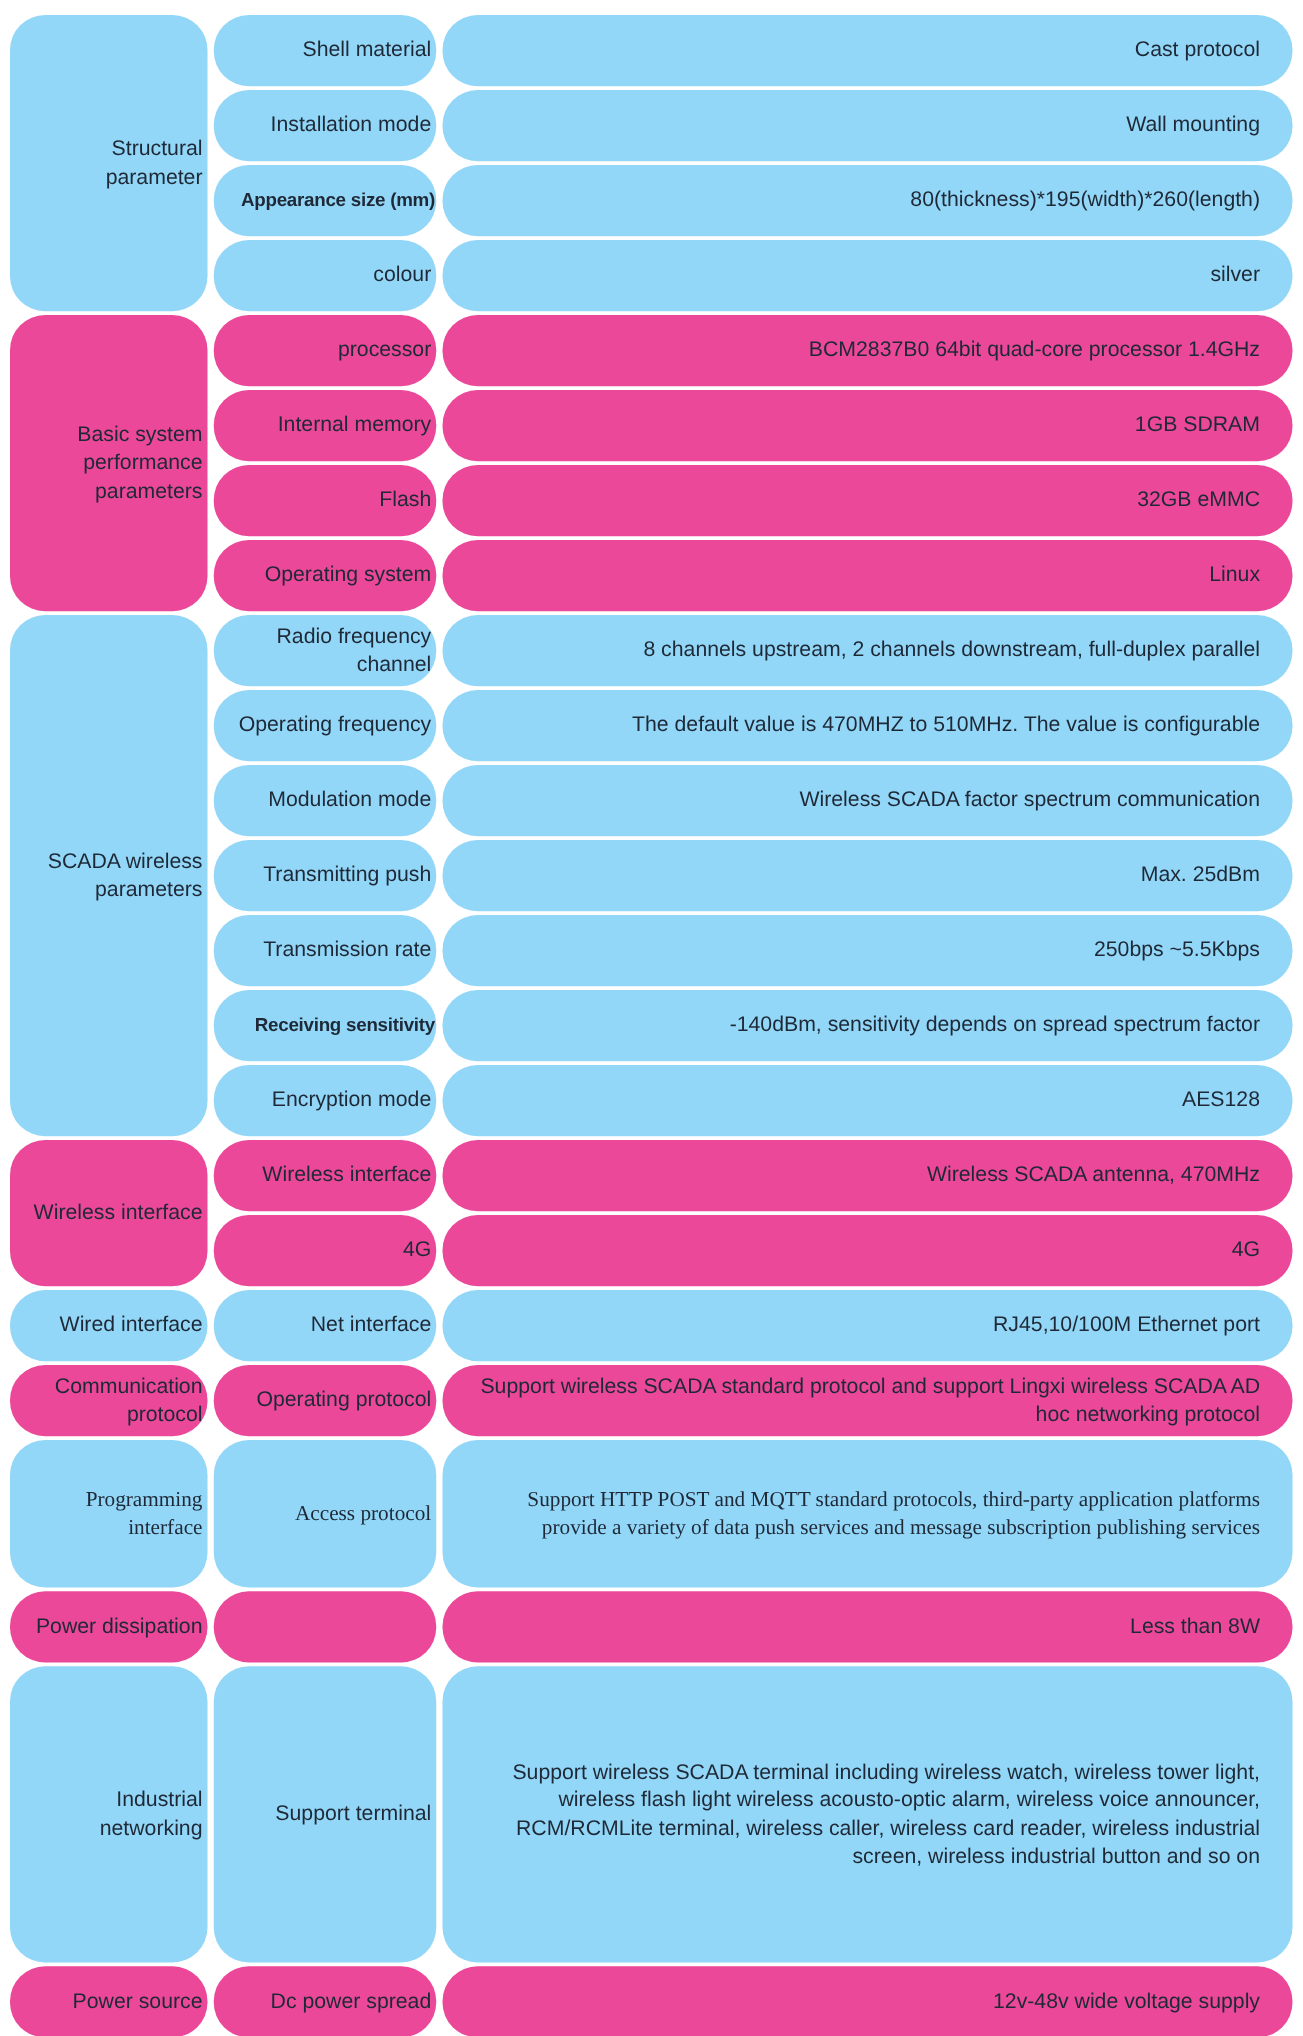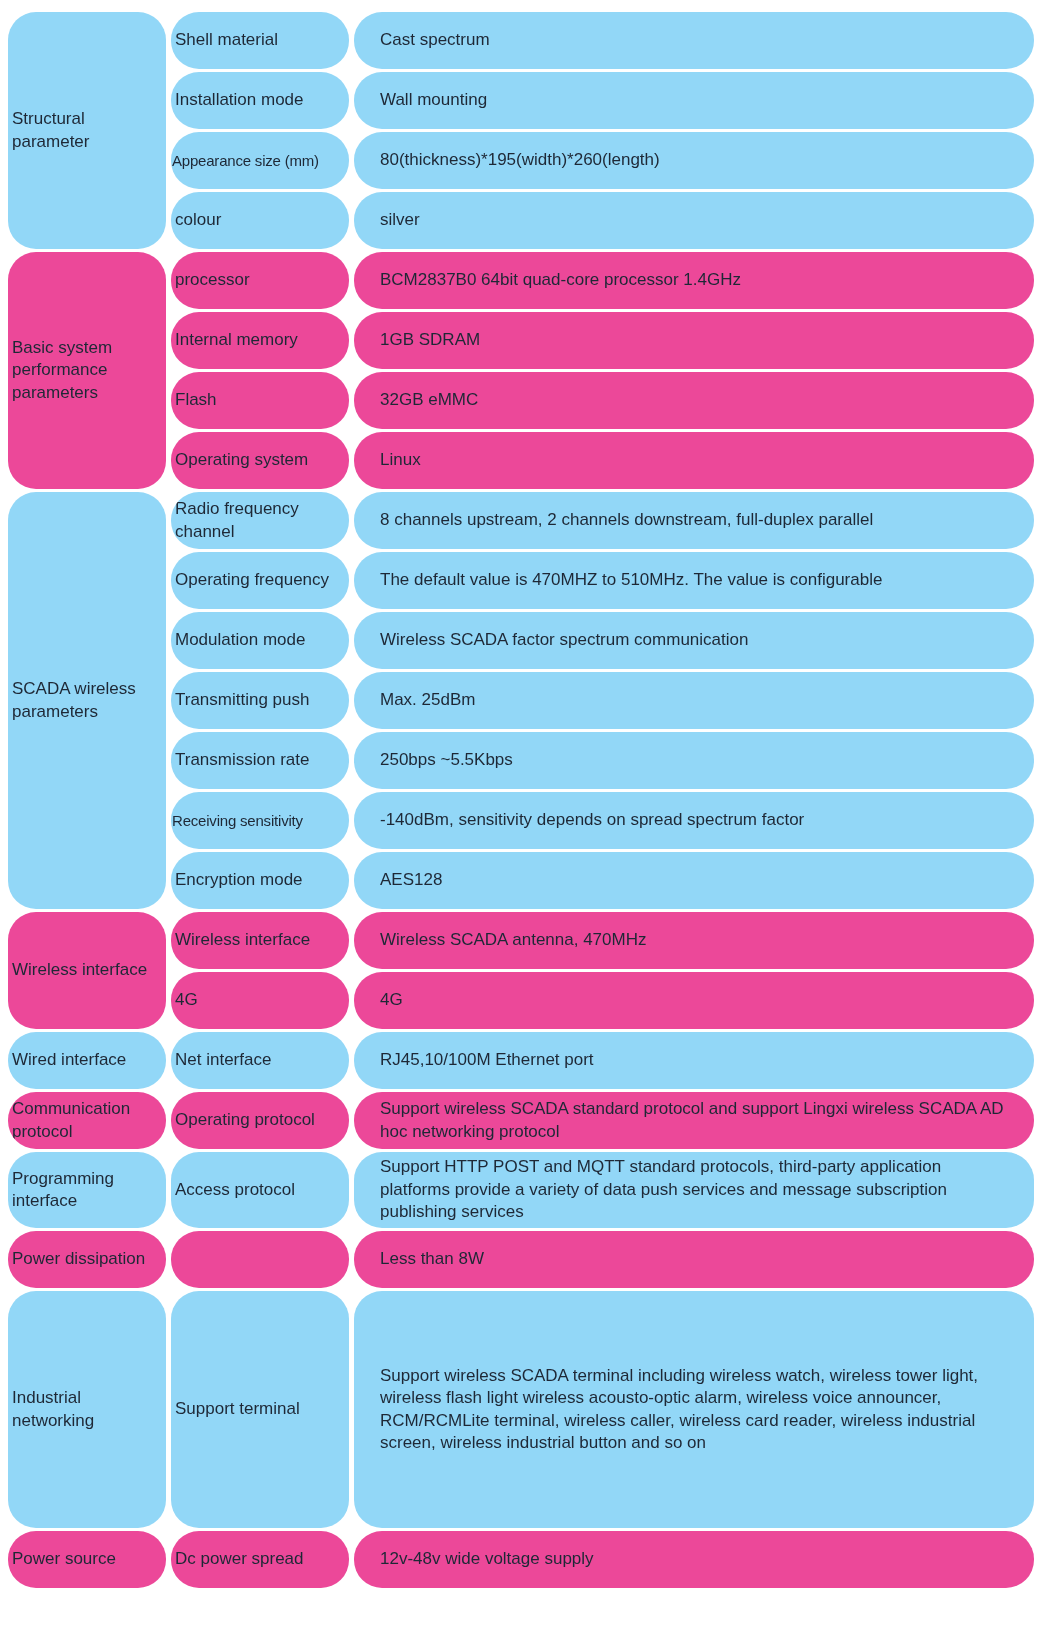--- a/index.html
+++ b/index.html
@@ -17,51 +17,51 @@
   table.spec {
     border-collapse: separate;
     border-spacing: 5px 3px;
     table-layout: fixed;
     width: 1036px;
   }
   col.c1 { width: 158px; }
   col.c2 { width: 178px; }
   col.c3 { width: 680px; }
   tr { height: 57px; }
-  tr.h-tall3 { height: 76px; }
+  tr.h-tall3 { height: 118px; font-family: Liberation Serif, serif; }
   tr.h-tall4 { height: 237px; }
   td {
-    text-align: left;
+    text-align: right;
     vertical-align: middle;
     font-size: 17px;
     line-height: 1.32;
     padding: 2px 4px;
     overflow: hidden;
     border-radius: 28px;
   }
   td.value { padding: 2px 26px; }
   .s-dark td { background: #92d7f7; }
   .s-light td { background: #ec4899; }
-  td.fit { font-size: 15px; letter-spacing: -0.2px; padding: 2px 1px; }
+  td.fit { font-size: 15px; letter-spacing: -0.2px; padding: 2px 1px; font-weight: bold; }
 </style>
 </head>
 <body>
 
 <table class="spec">
   <colgroup>
       <col class="c1">
       <col class="c2">
       <col class="c3">
     </colgroup>
 
   <tbody>
       <tr class="s-dark">
     <td rowspan="4">Structural parameter</td>
     <td>Shell material</td>
-    <td class="value">Cast spectrum</td>
+    <td class="value">Cast protocol</td>
   </tr>
   <tr class="s-dark">
     <td>Installation mode</td>
     <td class="value">Wall mounting</td>
   </tr>
   <tr class="s-dark">
     <td class="fit">Appearance size (mm)</td>
     <td class="value">80(thickness)*195(width)*260(length)</td>
   </tr>
   <tr class="s-dark">

